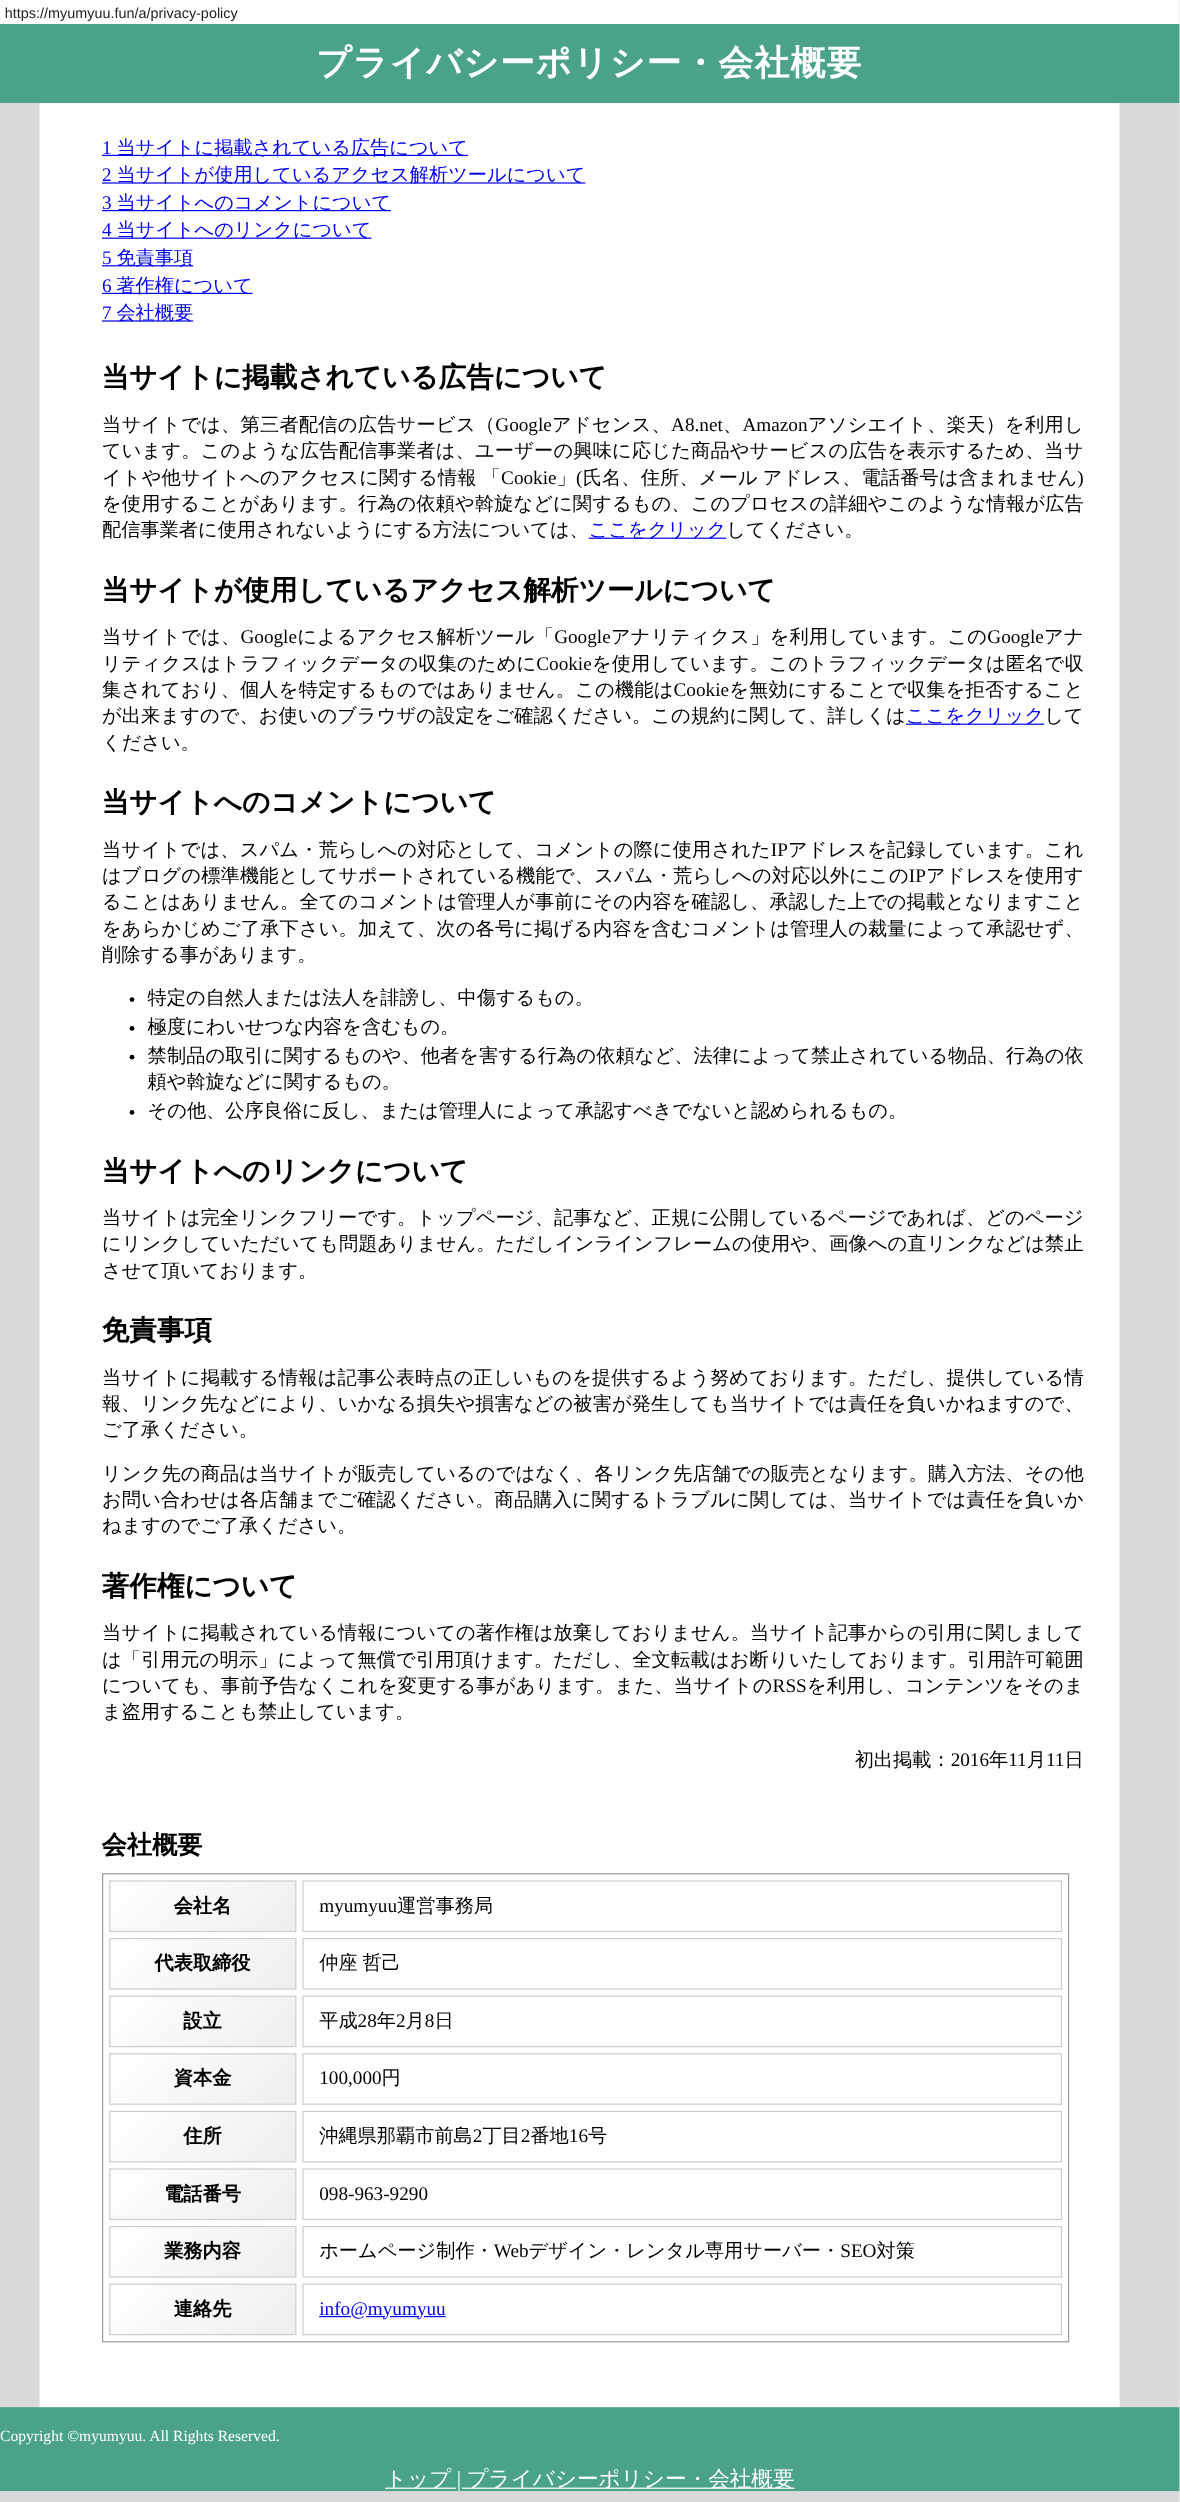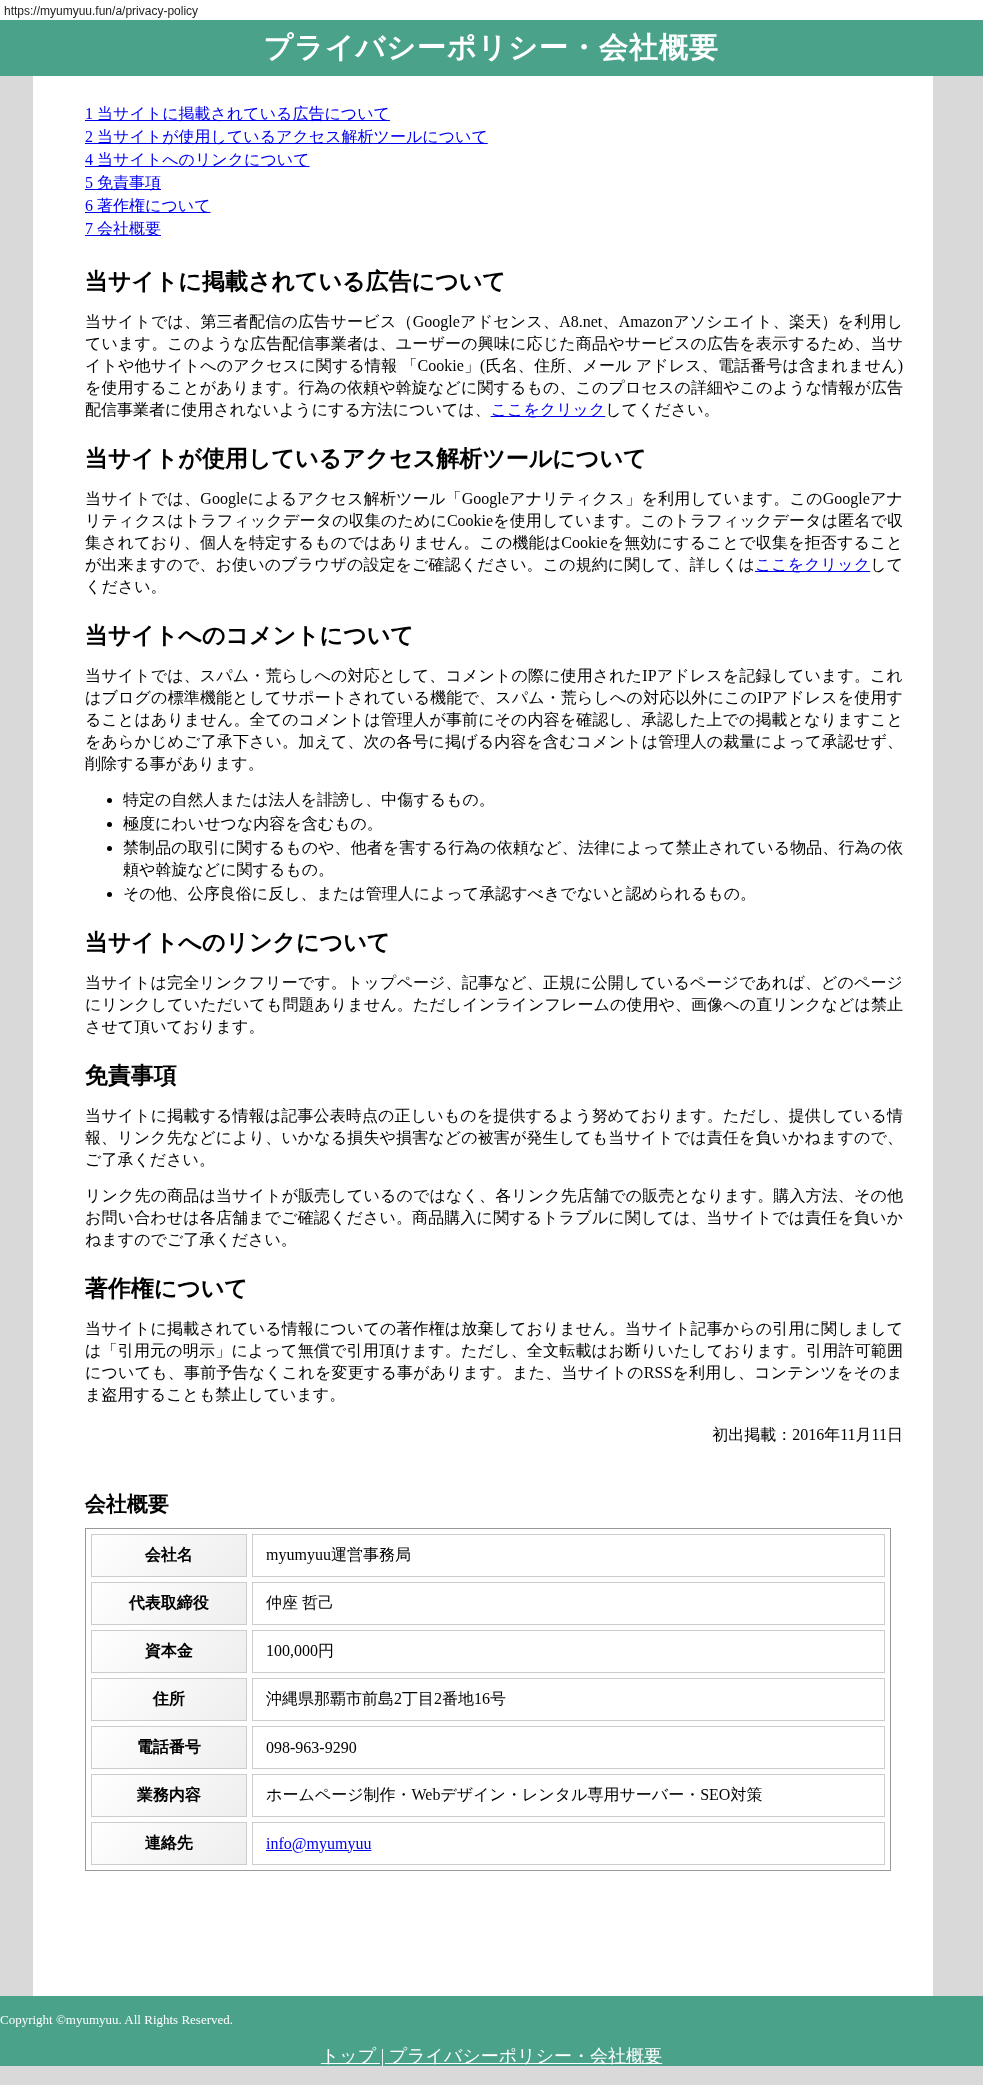--- a/index.html
+++ b/index.html
@@ -16,21 +16,21 @@
     height:20px;
     box-sizing:border-box;
     padding:4px 0 0 4px;
     font-family:"Liberation Sans","DejaVu Sans",sans-serif;
     font-size:12px;
     color:#222;
   }
   
   .site-header{
     background:#4aa28b;
-    height:56px;
+    height:66px;
     display:flex;
     align-items:center;
     justify-content:center;
   }
   .site-title{
     color:#ffffff;
     font-family:"Liberation Sans","DejaVu Sans",sans-serif;
     font-size:29px;
     font-weight:bold;
     letter-spacing:1px;
@@ -128,20 +128,21 @@
 <div class="site-header">
   <div class="site-title">プライバシーポリシー・会社概要</div>
 </div>
 
 <div class="page">
   <div class="content">
 
     <nav class="toc">
       <a href="#">1 当サイトに掲載されている広告について</a>
       <a href="#">2 当サイトが使用しているアクセス解析ツールについて</a>
+      <a href="#">3 当サイトへのコメントについて</a>
       <a href="#">4 当サイトへのリンクについて</a>
       <a href="#">5 免責事項</a>
       <a href="#">6 著作権について</a>
       <a href="#">7 会社概要</a>
     </nav>
 
     <section>
       <h2>当サイトに掲載されている広告について</h2>
       <p>
         <span>当サイトでは、第三者配信の広告サービス（Googleアドセンス、A8.net、Amazonアソシエイト、楽天）を利用しています。このような広告配信事業者は、ユーザーの興味に応じた商品やサービスの広告を表示するため、当サイトや他サイトへのアクセスに関する情報 「Cookie」(氏名、住所、メール アドレス、電話番号は含まれません) を使用することがあります。行為の依頼や斡旋などに関するもの、このプロセスの詳細やこのような情報が広告配信事業者に使用されないようにする方法については、</span><a href="#">ここをクリック</a><span>してください。</span>
@@ -189,20 +190,24 @@
         <tbody>
           <tr>
             <th>会社名</th>
             <td>myumyuu運営事務局</td>
           </tr>
           <tr>
             <th>代表取締役</th>
             <td>仲座 哲己</td>
           </tr>
           <tr>
+            <th>設立</th>
+            <td>平成28年2月8日</td>
+          </tr>
+          <tr>
             <th>資本金</th>
             <td>100,000円</td>
           </tr>
           <tr>
             <th>住所</th>
             <td>沖縄県那覇市前島2丁目2番地16号</td>
           </tr>
           <tr>
             <th>電話番号</th>
             <td>098-963-9290</td>

